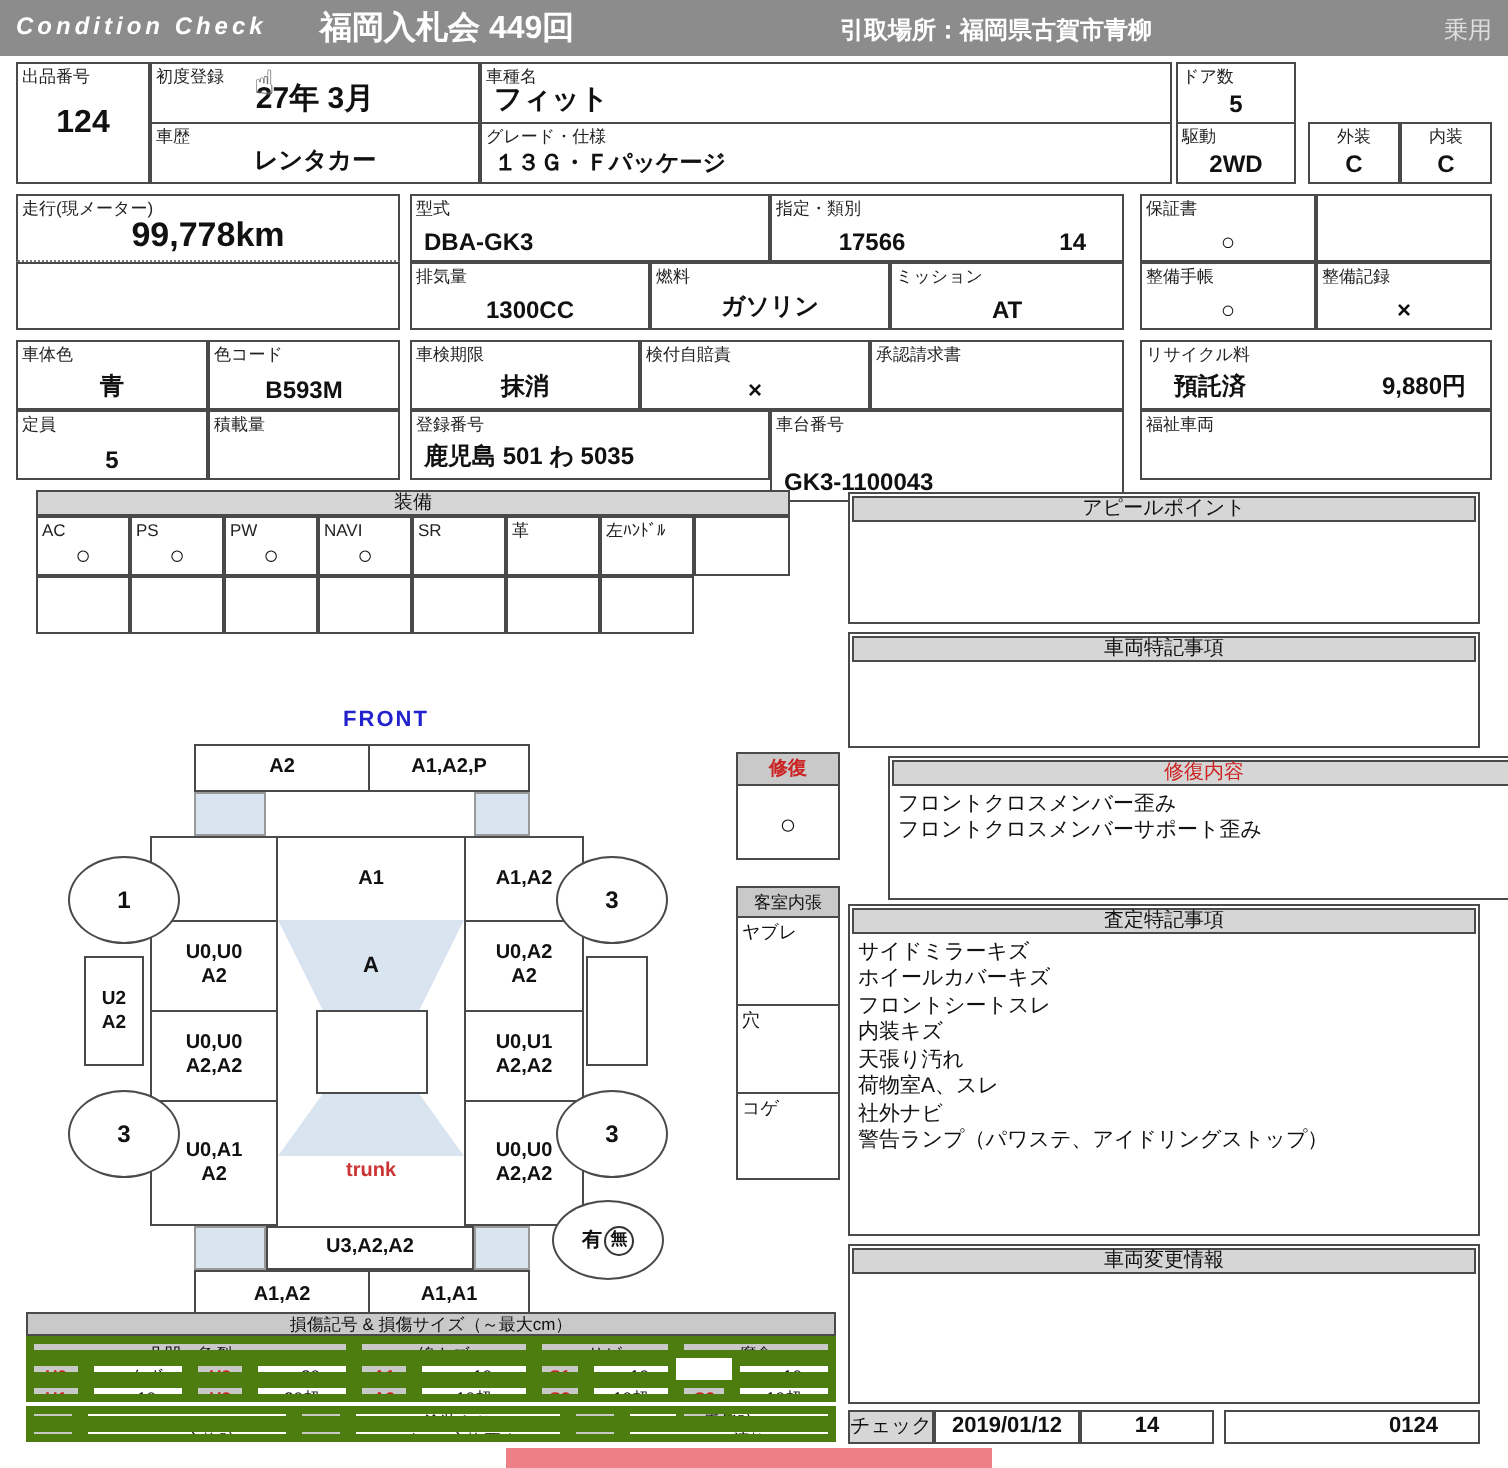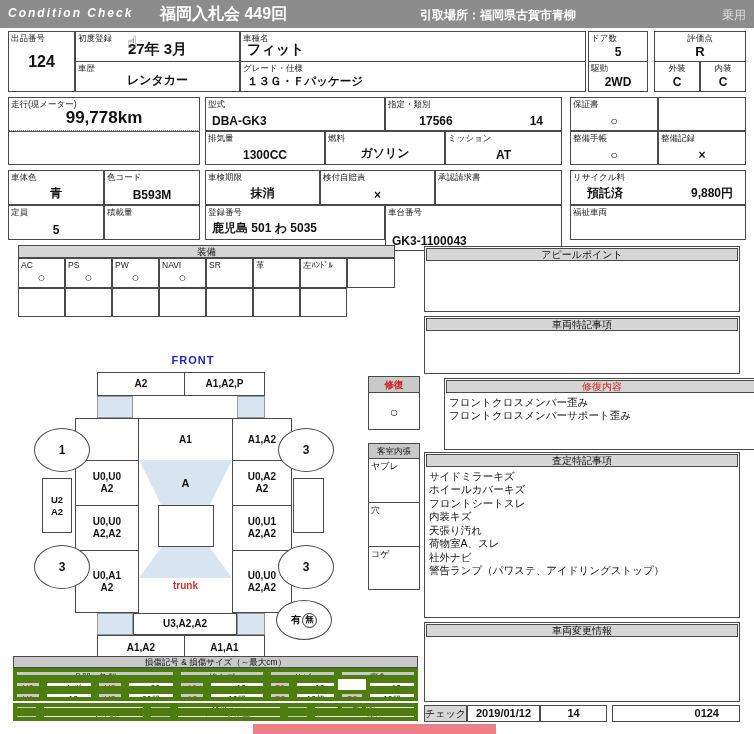--- a/index.html
+++ b/index.html
@@ -33,21 +33,21 @@
   .glass{position:absolute;background:#d9e4f1;}
   .wheel{position:absolute;box-sizing:border-box;border:1.5px solid #4a4a4a;border-radius:50%;background:#fff;
          display:flex;align-items:center;justify-content:center;font-weight:bold;font-size:12px;}
   .dirlabel{position:absolute;color:#2222cc;font-weight:bold;font-size:11px;letter-spacing:1px;text-align:center;}
   .trunklabel{position:absolute;color:#cc3333;font-weight:bold;font-size:10px;text-align:center;}
   .circled{display:inline-flex;align-items:center;justify-content:center;width:13px;height:13px;border:1px solid #333;border-radius:50%;font-size:8.5px;margin-left:1px;}
   
   .lgrow{position:absolute;display:flex;}
   .lg{box-sizing:border-box;border:4px solid #4d7c0f;font-size:8.5px;text-align:center;overflow:hidden;white-space:nowrap;line-height:10px;height:11px;}
   .lg.gray{background:#c9c9c9;}
-  .lg.code{background:#c9c9c9;color:#cc2222;font-weight:normal;}
+  .lg.code{background:#c9c9c9;color:#cc2222;font-weight:bold;}
   .lgtitle{position:absolute;box-sizing:border-box;border:1px solid #4a4a4a;background:#c9c9c9;font-size:8.5px;text-align:center;line-height:11px;}
   
   .banner{position:absolute;background:#ef7f86;}
   .cursor{position:absolute;font-family:"DejaVu Sans",sans-serif;font-size:17px;color:#444;text-shadow:0 0 1px #fff;}
 </style>
 </head>
 <body>
 
 <div id="page">
 
@@ -78,24 +78,20 @@
     <span class="lbl">グレード・仕様</span>
     <span class="val val-left" style="font-size:11.5px;">１３Ｇ・Ｆパッケージ</span>
   </div>
   <div class="cell" style="left:588px;top:31px;width:60px;height:31px;">
     <span class="lbl">ドア数</span>
     <span class="val">5</span>
   </div>
   <div class="cell" style="left:588px;top:61px;width:60px;height:31px;">
     <span class="lbl">駆動</span>
     <span class="val">2WD</span>
-  </div>
-  <div class="cell" style="left:654px;top:31px;width:92px;height:31px;">
-    <span class="lblc">評価点</span>
-    <span class="val" style="font-size:13px;">R</span>
   </div>
   <div class="cell" style="left:654px;top:61px;width:46px;height:31px;">
     <span class="lblc">外装</span>
     <span class="val">C</span>
   </div>
   <div class="cell" style="left:700px;top:61px;width:46px;height:31px;">
     <span class="lblc">内装</span>
     <span class="val">C</span>
   </div>
 

